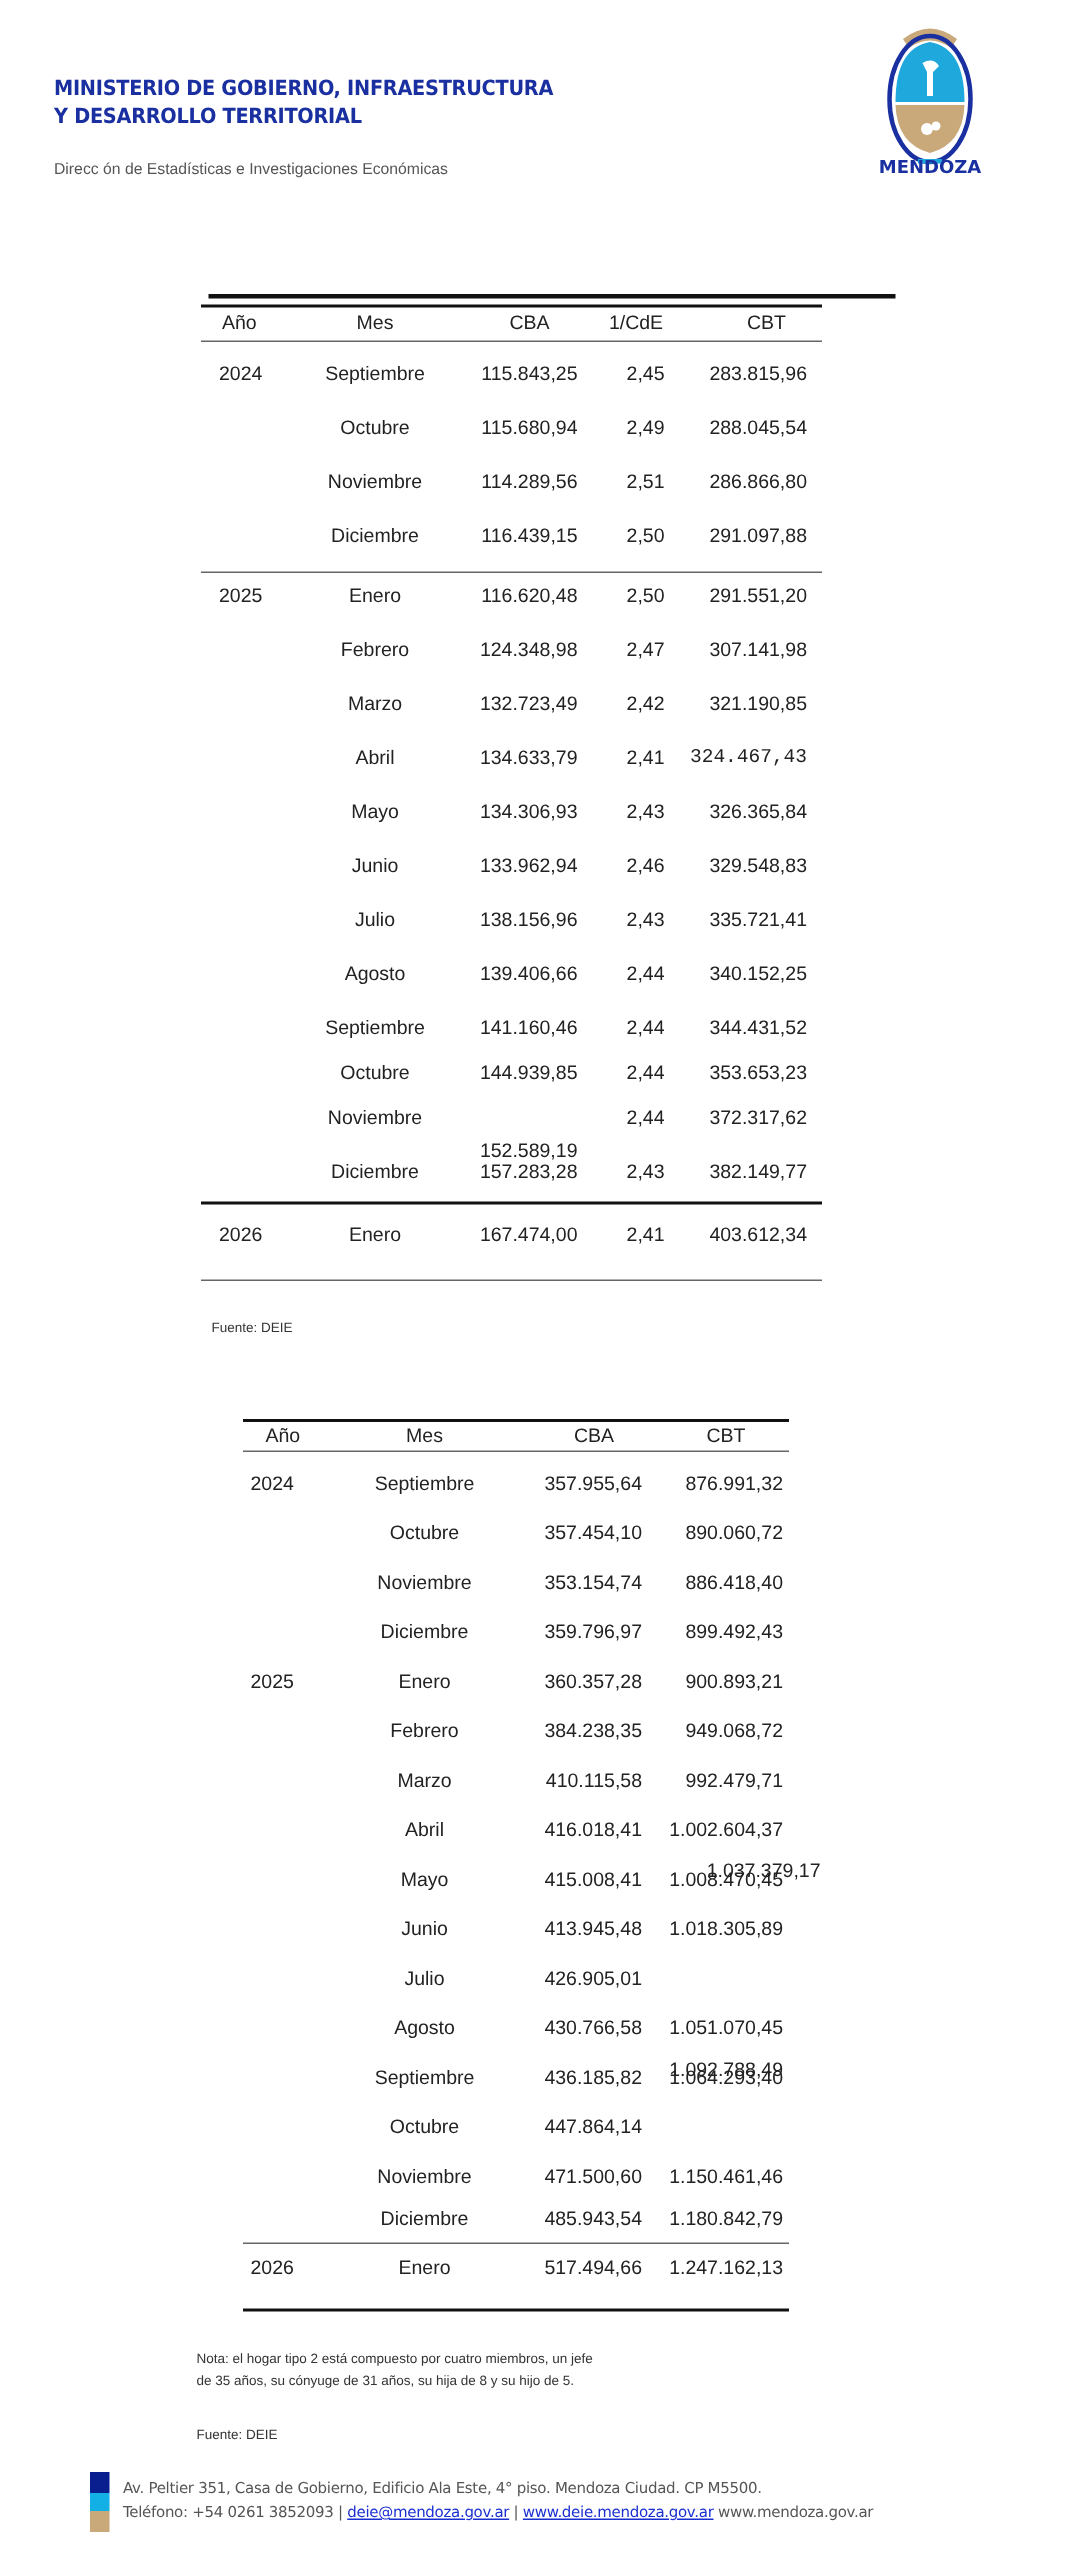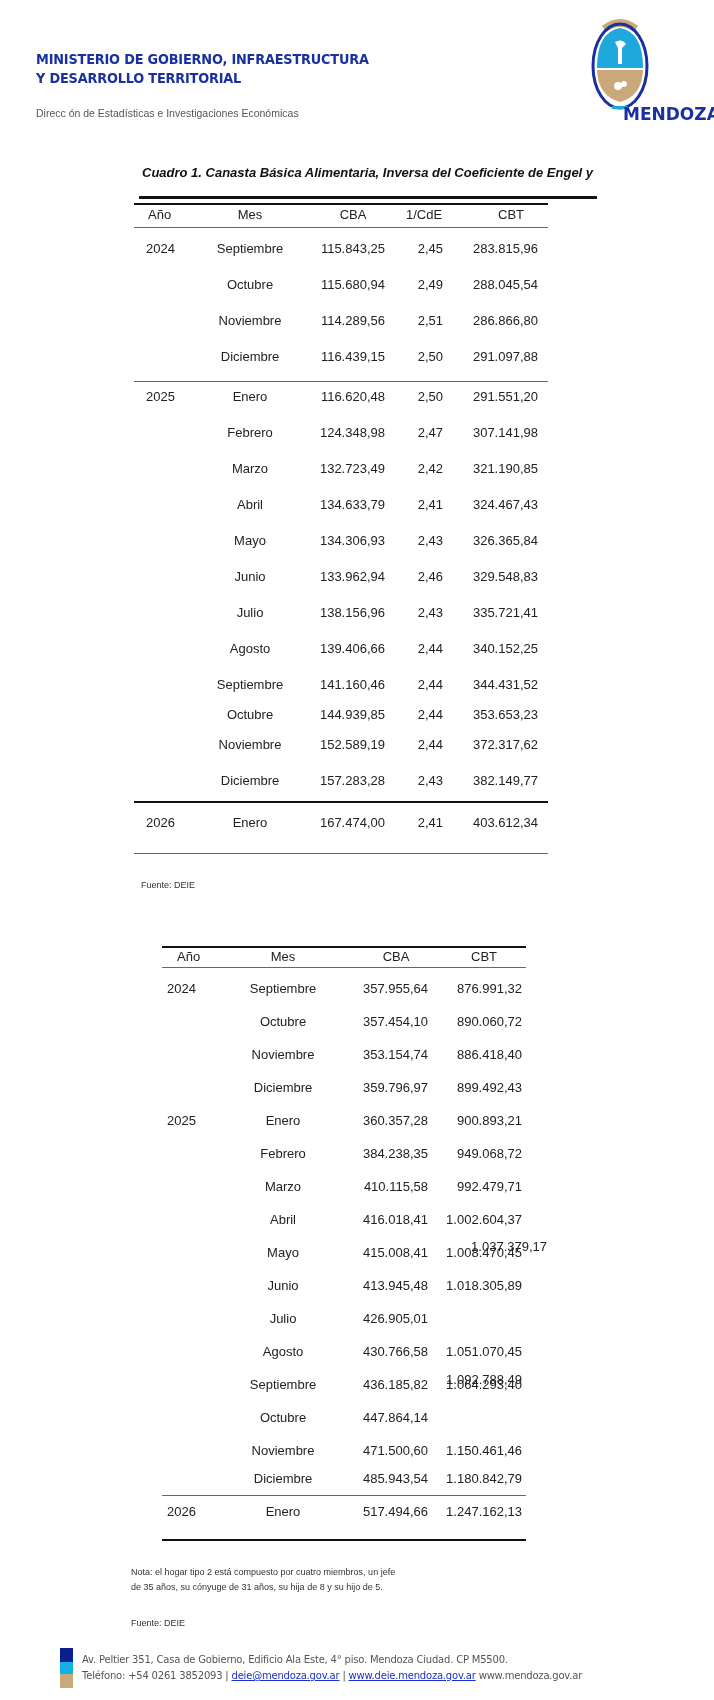--- a/index.html
+++ b/index.html
@@ -6,21 +6,21 @@
   body { width:714px; height:1700px; position:relative; overflow:hidden;
          font-family:"Liberation Sans", sans-serif; color:#111; }
   .abs { position:absolute; }
 
   
   .ministry { left:36px; top:50px; font-family:"DejaVu Sans", sans-serif; font-weight:bold;
               font-size:14px; line-height:19px; color:#1a2fa0; letter-spacing:-0.2px; transform:scaleX(0.92); transform-origin:left top; }
   .direccion { left:36px; top:107px; font-size:10.5px; color:#555; }
   .logo { left:588px; top:14px; width:64px; height:106px; }
   .logo-label { left:582px; top:104px; width:76px; text-align:center; font-family:"DejaVu Sans", sans-serif;
-                font-weight:bold; font-size:17px; color:#1a2fa0;margin-left:41px; }
+                font-weight:bold; font-size:12px; color:#1a2fa0; }
 
   
   .t-title { font-weight:bold; font-style:italic; font-size:13px; line-height:12px; color:#111; }
   .t1-title { left:142px; top:167px; }
   .t2-title { left:131px; top:918px; }
 
   .rule { background:#111; }
   .rule-grey { background:#666; }
 
   .cell { position:absolute; font-size:13px; color:#222; white-space:nowrap; }
@@ -52,21 +52,20 @@
   <path d="M9 54 Q9 18 32 14 Q55 18 55 54 Z" fill="#1fa8dc"></path>
   <path d="M9 56 L55 56 Q54 82 32 88 Q10 82 9 56 Z" fill="#c9a87a"></path>
   <path d="M27 28 Q34 24 38 30 L34 34 L34 50 L30 50 L30 34 Z" fill="#ffffff"></path>
   <circle cx="30" cy="72" r="4" fill="#ffffff"></circle>
     <circle cx="36" cy="70" r="3" fill="#ffffff"></circle>
   <rect x="24" y="92" width="16" height="3" fill="#1fa8dc"></rect>
 </svg>
 <div class="abs logo-label">MENDOZA</div>
 
 <div class="abs t-title t1-title">
-  <div>Cuadro 1. Canasta Básica Alimentaria, Inversa del Coeficiente de Engel y</div>
 </div>
 <div class="abs rule" style="left:139px; top:196px; width:458px; height:3px;"></div>
 <div class="abs rule" style="left:134px; top:203px; width:414px; height:2px;"></div>
 <div id="t1-headers">
     <div class="cell c-year hdr" style="left: 148px; top: 207px;">Año</div>
     <div class="cell c-mes hdr" style="left: 250px; top: 207px;">Mes</div>
     <div class="cell c-mes hdr" style="left: 353px; top: 207px;">CBA</div>
     <div class="cell c-mes hdr" style="left: 424px; top: 207px;">1/CdE</div>
     <div class="cell c-mes hdr" style="left: 511px; top: 207px;">CBT</div>
   </div>
@@ -122,21 +121,21 @@
       <div class="cell c-mes" style="left: 250px; top: 461px;">Marzo</div>
       <div class="cell c-num" style="left: 385px; top: 461px;">132.723,49</div>
       <div class="cell c-num" style="left: 443px; top: 461px;">2,42</div>
       <div class="cell c-num" style="left: 538px; top: 461px;">321.190,85</div>
     </div>
     <div>
       <div class="cell c-year" style="left: 146px; top: 497px;"></div>
       <div class="cell c-mes" style="left: 250px; top: 497px;">Abril</div>
       <div class="cell c-num" style="left: 385px; top: 497px;">134.633,79</div>
       <div class="cell c-num" style="left: 443px; top: 497px;">2,41</div>
-      <div class="cell c-num" style="left: 538px; top: 497px;">324.467,43</div>
+      <div class="cell c-num" style="left: 538px; top: 497px; font-family: Liberation Mono, monospace;">324.467,43</div>
     </div>
     <div>
       <div class="cell c-year" style="left: 146px; top: 533px;"></div>
       <div class="cell c-mes" style="left: 250px; top: 533px;">Mayo</div>
       <div class="cell c-num" style="left: 385px; top: 533px;">134.306,93</div>
       <div class="cell c-num" style="left: 443px; top: 533px;">2,43</div>
       <div class="cell c-num" style="left: 538px; top: 533px;">326.365,84</div>
     </div>
     <div>
       <div class="cell c-year" style="left: 146px; top: 569px;"></div>
@@ -169,21 +168,21 @@
     <div>
       <div class="cell c-year" style="left: 146px; top: 707px;"></div>
       <div class="cell c-mes" style="left: 250px; top: 707px;">Octubre</div>
       <div class="cell c-num" style="left: 385px; top: 707px;">144.939,85</div>
       <div class="cell c-num" style="left: 443px; top: 707px;">2,44</div>
       <div class="cell c-num" style="left: 538px; top: 707px;">353.653,23</div>
     </div>
     <div>
       <div class="cell c-year" style="left: 146px; top: 737px;"></div>
       <div class="cell c-mes" style="left: 250px; top: 737px;">Noviembre</div>
-      <div class="cell c-num" style="left: 385px; top: 737px;">152.589,19</div>
+      <div class="cell c-num" style="left: 385px; top: 759px;">152.589,19</div>
       <div class="cell c-num" style="left: 443px; top: 737px;">2,44</div>
       <div class="cell c-num" style="left: 538px; top: 737px;">372.317,62</div>
     </div>
     <div>
       <div class="cell c-year" style="left: 146px; top: 773px;"></div>
       <div class="cell c-mes" style="left: 250px; top: 773px;">Diciembre</div>
       <div class="cell c-num" style="left: 385px; top: 773px;">157.283,28</div>
       <div class="cell c-num" style="left: 443px; top: 773px;">2,43</div>
       <div class="cell c-num" style="left: 538px; top: 773px;">382.149,77</div>
     </div>

